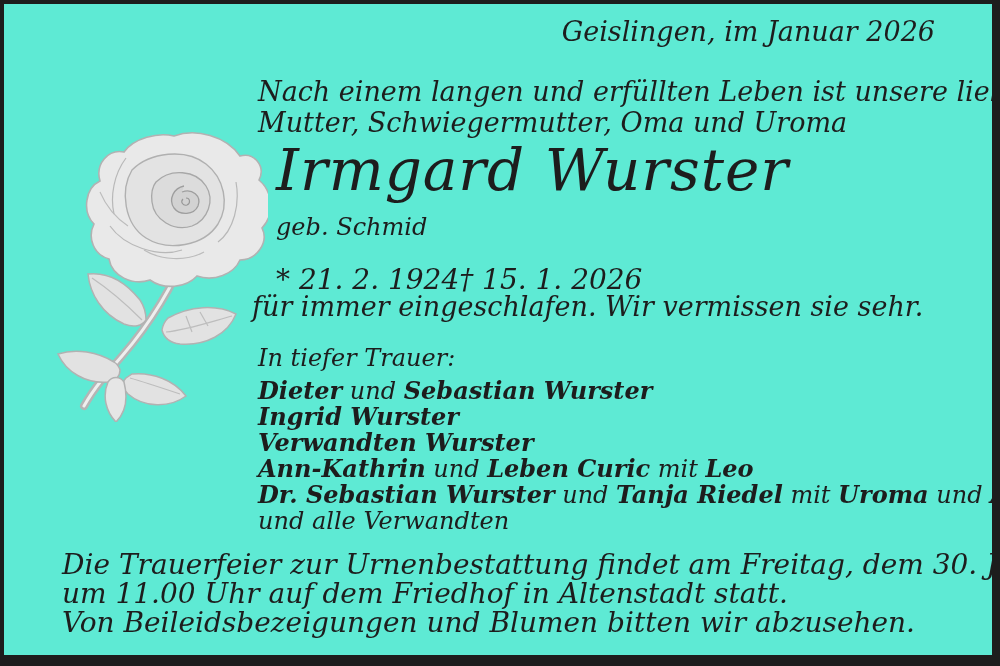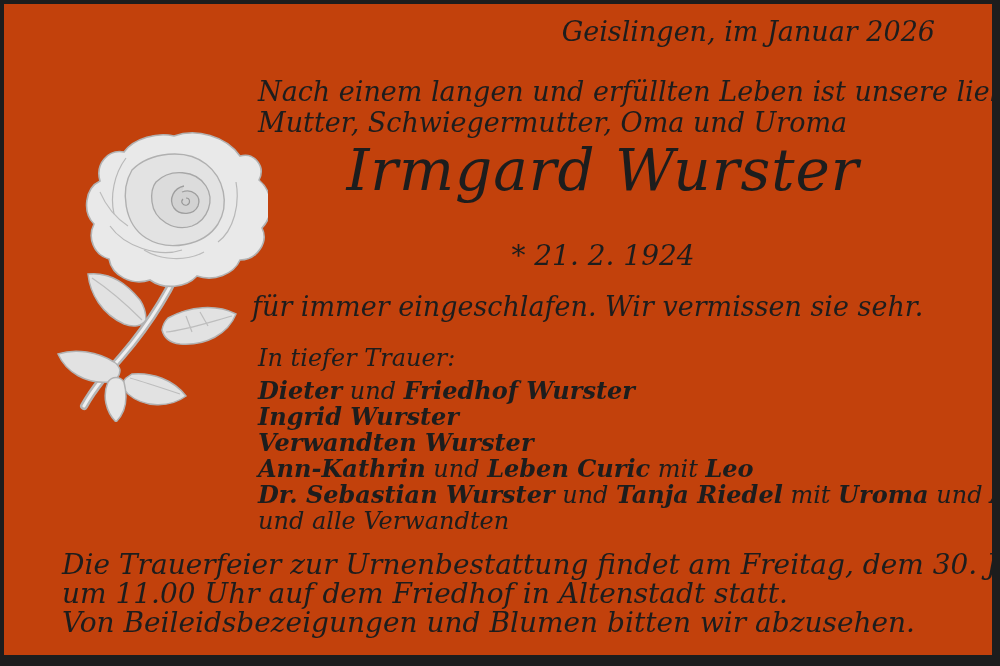--- a/index.html
+++ b/index.html
@@ -1,36 +1,36 @@
 <!DOCTYPE html>
 <html><head>
 <meta charset="utf-8">
 <style>
   html,body{margin:0;padding:0;background:#ffffff;}
   .page{
     position:relative;
     width:1000px;height:666px;
     box-sizing:border-box;
-    background:#c2410c;
+    background:#5eead4;
     border-style:solid;
     border-color:#1d1d1d;
     border-width:4px 8px 11px 4px;
     font-family:"DejaVu Serif","Liberation Serif",serif;
     font-style:italic;
     color:#1d1d1d;
     overflow:hidden;
   }
   .abs{position:absolute;}
   .dateline{top:12px;right:57px;font-size:27px;white-space:nowrap;}
   .intro{left:254px;top:72px;font-size:27px;line-height:31px;white-space:nowrap;}
-  .center-col{left:258px;top:0;width:682px;text-align:center;}
+  .center-col{left:272px;top:0;width:682px;}
   .name{top:136px;font-size:58px;line-height:60px;font-weight:500;letter-spacing:1px;white-space:nowrap;}
   .maiden{top:209px;font-size:24px;}
   .dates{top:235px;font-size:28px;}
-  .dates .row{display:inline-flex;white-space:nowrap;}
+  .dates .row{display:inline-flex;white-space:nowrap;margin-top:24px;}
   .farewell{left:248px;top:287px;font-size:27px;white-space:nowrap;}
   .mourning{left:254px;top:341px;font-size:24px;line-height:26px;white-space:nowrap;}
   .mourning .m-intro{margin-bottom:7px;}
   .mourning .b{font-weight:bold;}
   .funeral{left:58px;top:546px;font-size:28px;line-height:29px;white-space:nowrap;}
   .rose-wrap{left:36px;top:126px;width:228px;height:292px;}
   .rose-wrap svg{width:100%;height:100%;}
 </style>
 </head>
 <body>
@@ -71,32 +71,34 @@
 
   <div class="abs dateline">Geislingen, im Januar 2026</div>
 
   <div class="abs intro">
     <div>Nach einem langen und erfüllten Leben ist unsere liebe</div>
     <div>Mutter, Schwiegermutter, Oma und Uroma</div>
   </div>
 
   <div class="abs center-col name">Irmgard Wurster</div>
 
+  <div class="abs center-col maiden">geb. Schmid</div>
 
   <div class="abs center-col dates">
     <span class="row">
       <span>* 21. 2. 1924</span>
+      <span>† 15. 1. 2026</span>
     </span>
   </div>
 
   <div class="abs farewell">für immer eingeschlafen. Wir vermissen sie sehr.</div>
 
   <div class="abs mourning">
     <div class="m-intro">In tiefer Trauer:</div>
-    <div><span class="b">Dieter</span><span> und </span><span class="b">Friedhof Wurster</span></div>
+    <div><span class="b">Dieter</span><span> und </span><span class="b">Sebastian Wurster</span></div>
     <div><span class="b">Ingrid Wurster</span></div>
     <div><span class="b">Verwandten Wurster</span></div>
     <div><span class="b">Ann-Kathrin</span><span> und </span><span class="b">Leben Curic</span><span> mit </span><span class="b">Leo</span></div>
     <div><span class="b">Dr. Sebastian Wurster</span><span> und </span><span class="b">Tanja Riedel</span><span> mit </span><span class="b">Uroma</span><span> und </span><span class="b">Anni</span></div>
     <div><span>und alle Verwandten</span></div>
   </div>
 
   <div class="abs funeral">
     <div>Die Trauerfeier zur Urnenbestattung findet am Freitag, dem 30. Januar 2026</div>
     <div>um 11.00 Uhr auf dem Friedhof in Altenstadt statt.</div>

